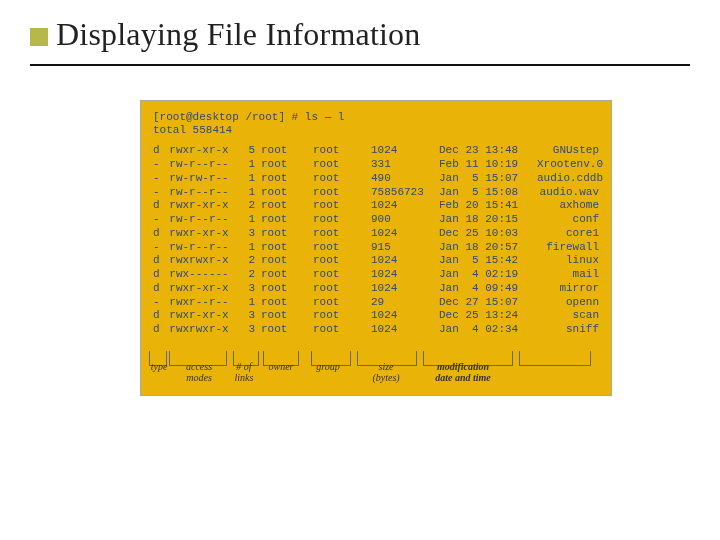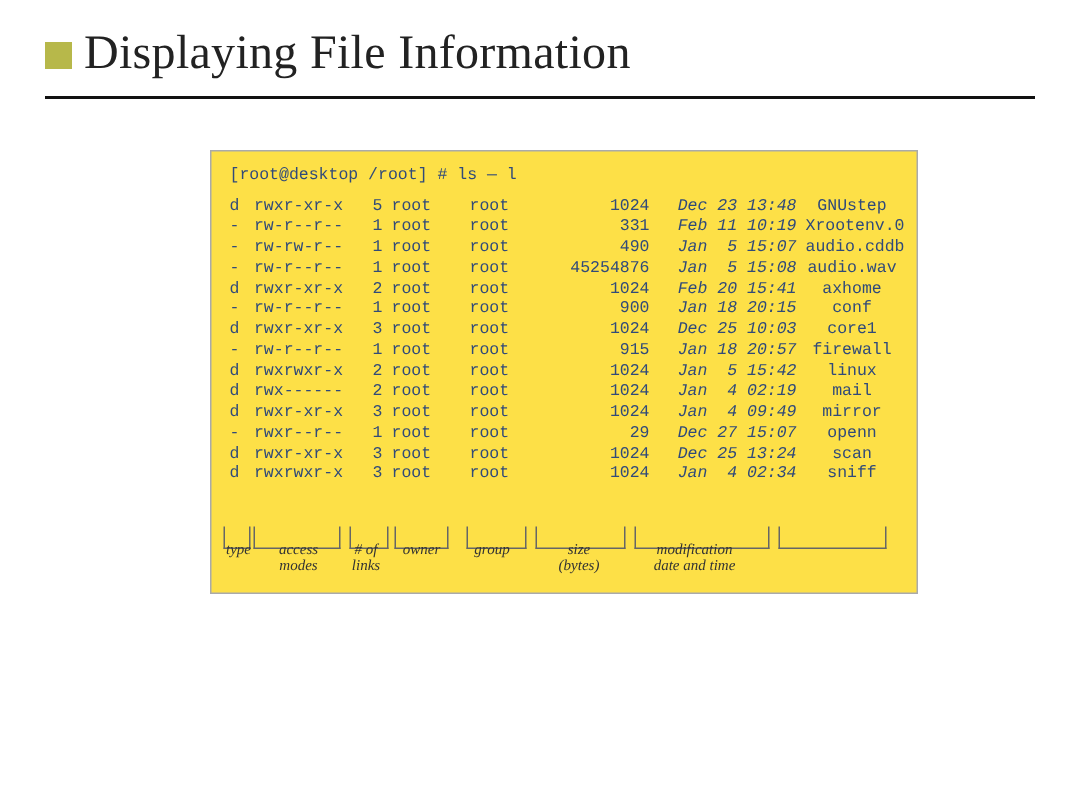--- a/index.html
+++ b/index.html
@@ -41,21 +41,21 @@
     height: 0;
     border-top: 2px solid #111;
   }
   .listing-box {
     position: absolute;
     left: 140px;
     top: 100px;
     width: 472px;
     height: 296px;
     border: 1px solid #aaa;
-    background: #fde047;
+    background: #eab308;
     box-sizing: border-box;
     padding: 10px 12px 6px 12px;
   }
   .prompt, .total {
     font-family: "Courier New", monospace;
     font-size: 11px;
     color: #304a7a;
     white-space: pre;
     line-height: 1.15;
   }
@@ -68,44 +68,44 @@
   .row {
     display: flex;
     line-height: 1.25;
     white-space: pre;
   }
   .c-type  { flex: 0 0 10px;  text-align: left; }
   .c-perm  { flex: 0 0 68px;  text-align: center;  padding-left: 2px;}
   .c-links { flex: 0 0 22px;  text-align: right; }
   .c-owner { flex: 0 0 40px;  text-align: left;  padding-left: 6px;}
   .c-group { flex: 0 0 54px;  text-align: left;  padding-left: 12px;}
-  .c-size  { flex: 0 0 62px;  text-align: right; padding-left: 4px;}
-  .c-date  { flex: 0 0 92px;  text-align: right;  padding-left: 6px; font-style: italic;}
-  .c-name  { flex: 1 1 auto;  text-align: center;  padding-left: 6px;}
+  .c-size  { flex: 0 0 62px;  text-align: left; padding-left: 4px;}
+  .c-date  { flex: 0 0 92px;  text-align: left;  padding-left: 6px;}
+  .c-name  { flex: 1 1 auto;  text-align: right;  padding-left: 6px;}
 
   .col-labels {
     position: absolute;
     left: 6px;
     right: 6px;
     bottom: 12px;
     display: flex;
     font-family: "Times New Roman", serif;
     font-style: italic;
     font-size: 10px;
     color: #333;
     white-space: pre;
   }
   .lbl { text-align: center; }
   .l-type  { flex: 0 0 24px; }
   .l-perm  { flex: 0 0 56px; }
   .l-links { flex: 0 0 34px; }
   .l-owner { flex: 0 0 40px; }
   .l-group { flex: 0 0 54px; }
   .l-size  { flex: 0 0 62px; }
-  .l-date  { flex: 0 0 92px; }
+  .l-date  { flex: 0 0 92px; font-weight: bold; }
   .l-name  { flex: 1 1 auto; }
 
   
   .brackets {
     position: absolute;
     left: 6px;
     right: 6px;
     bottom: 26px;
     height: 18px;
     pointer-events: none;
@@ -122,26 +122,27 @@
 </head>
 <body>
 
 <div class="slide">
   <div class="accent"></div>
   <div class="title">Displaying File Information</div>
   <div class="title-rule"></div>
 
   <div class="listing-box">
     <div class="prompt">[root@desktop /root] # ls — l</div>
+    <div class="total">total 558414</div>
 
     <div class="rows" id="rows">
         <div class="row"><span class="c-type">d</span><span class="c-perm">rwxr-xr-x</span><span class="c-links">5</span><span class="c-owner">root</span><span class="c-group">root</span><span class="c-size">1024</span><span class="c-date">Dec 23 13:48</span><span class="c-name">GNUstep</span></div>
         <div class="row"><span class="c-type">-</span><span class="c-perm">rw-r--r--</span><span class="c-links">1</span><span class="c-owner">root</span><span class="c-group">root</span><span class="c-size">331</span><span class="c-date">Feb 11 10:19</span><span class="c-name">Xrootenv.0</span></div>
         <div class="row"><span class="c-type">-</span><span class="c-perm">rw-rw-r--</span><span class="c-links">1</span><span class="c-owner">root</span><span class="c-group">root</span><span class="c-size">490</span><span class="c-date">Jan  5 15:07</span><span class="c-name">audio.cddb</span></div>
-        <div class="row"><span class="c-type">-</span><span class="c-perm">rw-r--r--</span><span class="c-links">1</span><span class="c-owner">root</span><span class="c-group">root</span><span class="c-size">45254876</span><span class="c-date">Jan  5 15:08</span><span class="c-name">audio.wav</span></div>
+        <div class="row"><span class="c-type">-</span><span class="c-perm">rw-r--r--</span><span class="c-links">1</span><span class="c-owner">root</span><span class="c-group">root</span><span class="c-size">75856723</span><span class="c-date">Jan  5 15:08</span><span class="c-name">audio.wav</span></div>
         <div class="row"><span class="c-type">d</span><span class="c-perm">rwxr-xr-x</span><span class="c-links">2</span><span class="c-owner">root</span><span class="c-group">root</span><span class="c-size">1024</span><span class="c-date">Feb 20 15:41</span><span class="c-name">axhome</span></div>
         <div class="row"><span class="c-type">-</span><span class="c-perm">rw-r--r--</span><span class="c-links">1</span><span class="c-owner">root</span><span class="c-group">root</span><span class="c-size">900</span><span class="c-date">Jan 18 20:15</span><span class="c-name">conf</span></div>
         <div class="row"><span class="c-type">d</span><span class="c-perm">rwxr-xr-x</span><span class="c-links">3</span><span class="c-owner">root</span><span class="c-group">root</span><span class="c-size">1024</span><span class="c-date">Dec 25 10:03</span><span class="c-name">core1</span></div>
         <div class="row"><span class="c-type">-</span><span class="c-perm">rw-r--r--</span><span class="c-links">1</span><span class="c-owner">root</span><span class="c-group">root</span><span class="c-size">915</span><span class="c-date">Jan 18 20:57</span><span class="c-name">firewall</span></div>
         <div class="row"><span class="c-type">d</span><span class="c-perm">rwxrwxr-x</span><span class="c-links">2</span><span class="c-owner">root</span><span class="c-group">root</span><span class="c-size">1024</span><span class="c-date">Jan  5 15:42</span><span class="c-name">linux</span></div>
         <div class="row"><span class="c-type">d</span><span class="c-perm">rwx------</span><span class="c-links">2</span><span class="c-owner">root</span><span class="c-group">root</span><span class="c-size">1024</span><span class="c-date">Jan  4 02:19</span><span class="c-name">mail</span></div>
         <div class="row"><span class="c-type">d</span><span class="c-perm">rwxr-xr-x</span><span class="c-links">3</span><span class="c-owner">root</span><span class="c-group">root</span><span class="c-size">1024</span><span class="c-date">Jan  4 09:49</span><span class="c-name">mirror</span></div>
         <div class="row"><span class="c-type">-</span><span class="c-perm">rwxr--r--</span><span class="c-links">1</span><span class="c-owner">root</span><span class="c-group">root</span><span class="c-size">29</span><span class="c-date">Dec 27 15:07</span><span class="c-name">openn</span></div>
         <div class="row"><span class="c-type">d</span><span class="c-perm">rwxr-xr-x</span><span class="c-links">3</span><span class="c-owner">root</span><span class="c-group">root</span><span class="c-size">1024</span><span class="c-date">Dec 25 13:24</span><span class="c-name">scan</span></div>
         <div class="row"><span class="c-type">d</span><span class="c-perm">rwxrwxr-x</span><span class="c-links">3</span><span class="c-owner">root</span><span class="c-group">root</span><span class="c-size">1024</span><span class="c-date">Jan  4 02:34</span><span class="c-name">sniff</span></div>

